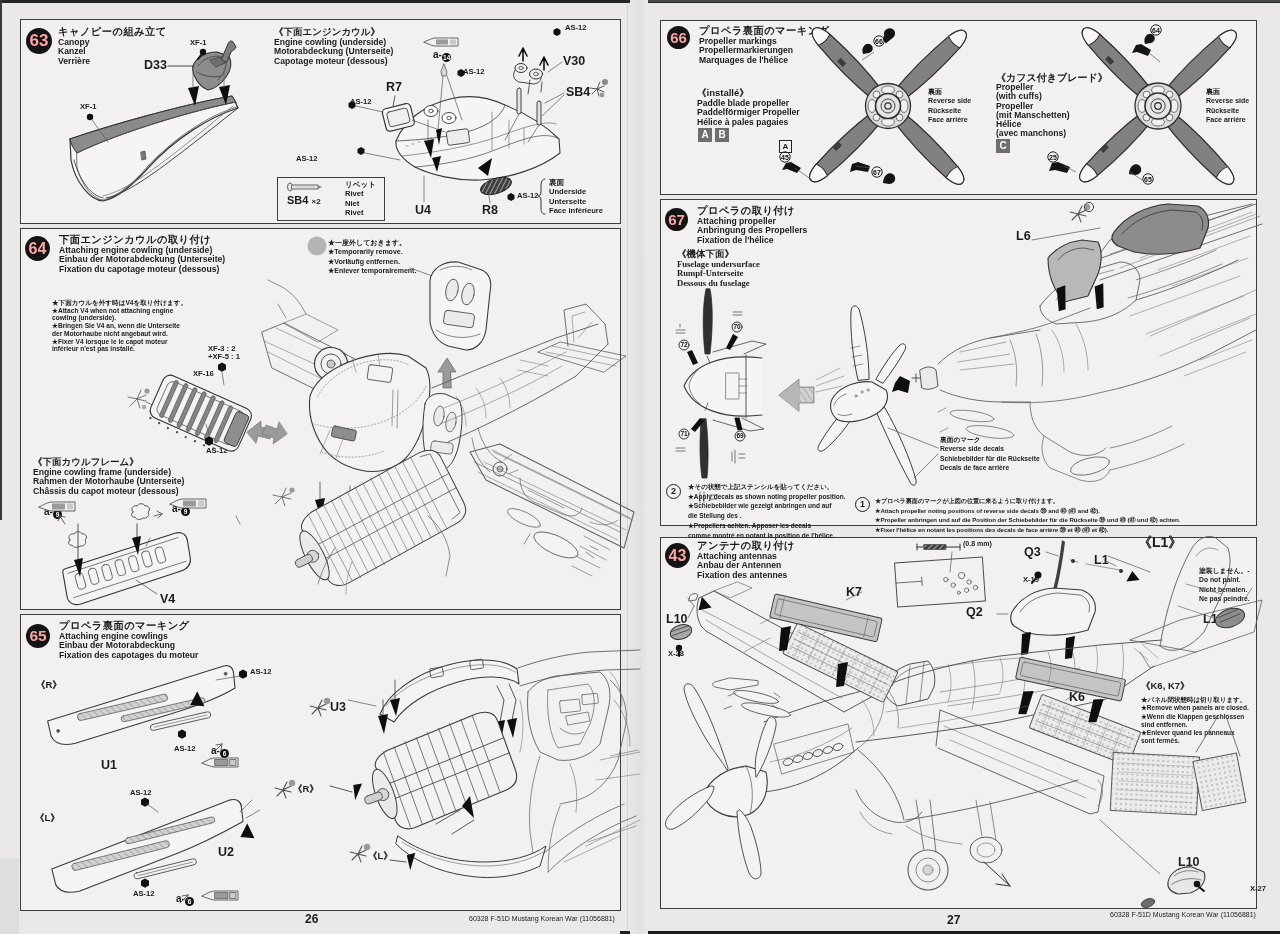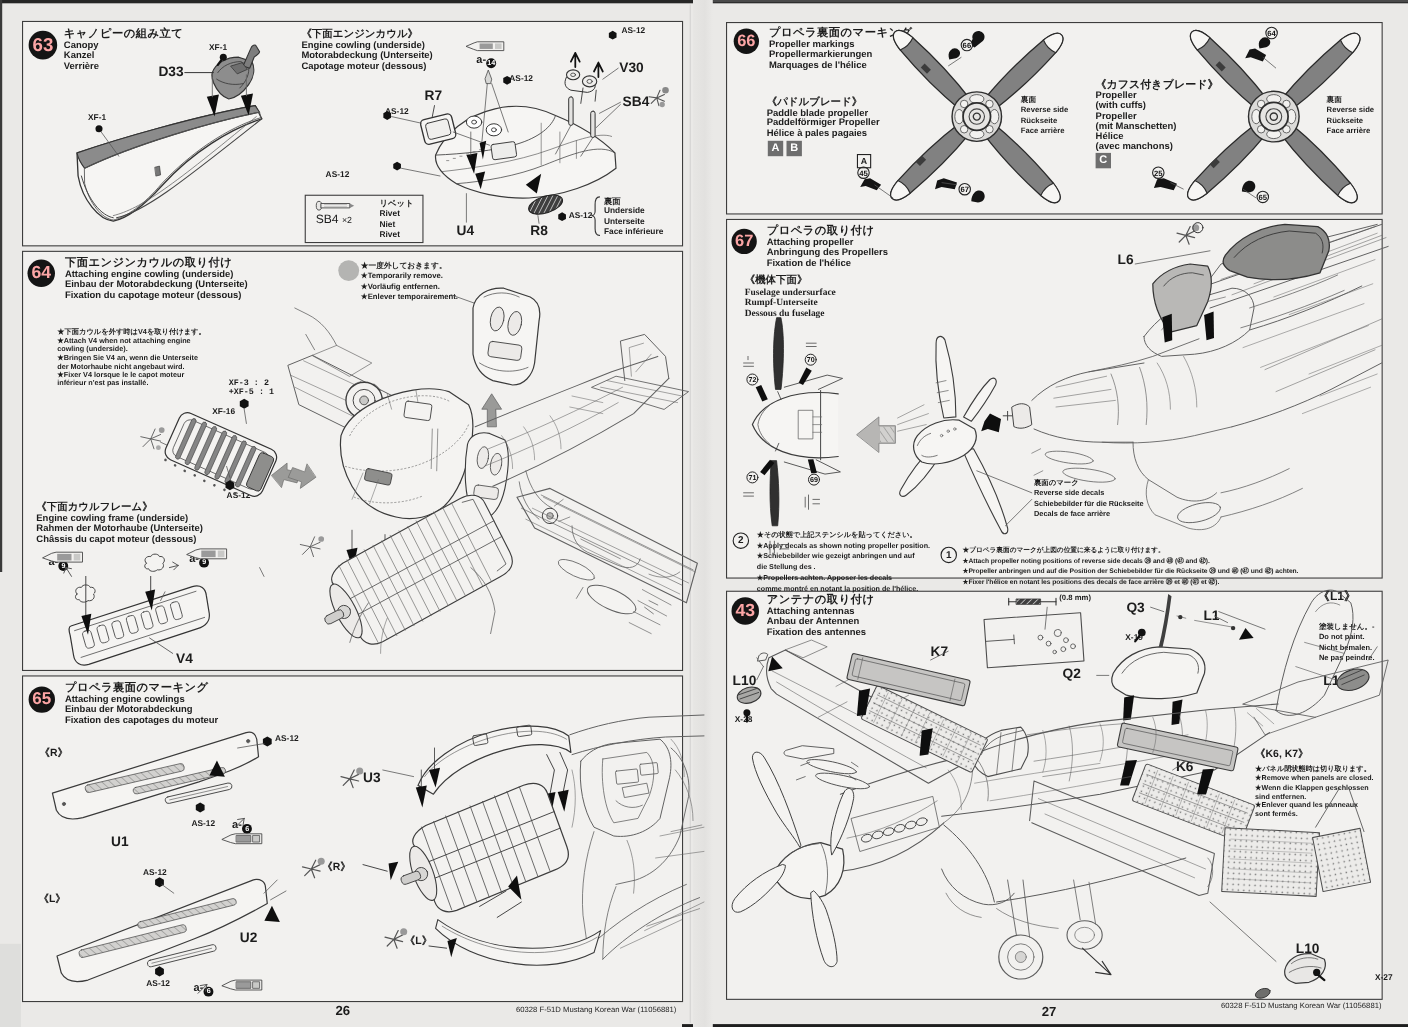--- a/index.html
+++ b/index.html
@@ -60,27 +60,27 @@
 <div class="ts" style="left:350px;top:98px;">AS-12</div>
 <div class="ts" style="left:296px;top:155px;">AS-12</div>
 <div class="ts" style="left:517px;top:192px;">AS-12</div>
 <div class="ts" style="left:565px;top:24px;">AS-12</div>
 <div class="big" style="left:386px;top:80px;">R7</div>
 <div class="big" style="left:563px;top:54px;">V30</div>
 <div class="big" style="left:566px;top:85px;">SB4</div>
 <div class="big" style="left:415px;top:203px;">U4</div>
 <div class="big" style="left:482px;top:203px;">R8</div>
 <div class="abs" style="left:277px;top:177px;width:106px;height:42px;border:1.4px solid #3d3d3d;"></div>
-<div class="abs" style="left:287px;top:194px;font-size:11px;font-weight:normal;text-align:right;">SB4 <span style="font-size:8px;">×2</span></div>
+<div class="abs" style="left:287px;top:194px;font-size:11px;font-weight:bold;text-align:right;">SB4 <span style="font-size:8px;">×2</span></div>
 <div class="ts" style="left:345px;top:180px;line-height:9.4px;">リベット<br>Rivet<br>Niet<br>Rivet</div>
 <div class="ts" style="left:549px;top:178px;line-height:9.4px;">裏面<br>Underside<br>Unterseite<br>Face inférieure</div>
 
 <div class="nt" style="left:52px;top:299px;font-size:6.6px;line-height:7.7px;">★下面カウルを外す時はV4を取り付けます。<br>★Attach V4 when not attaching engine<br>cowling (underside).<br>★Bringen Sie V4 an, wenn die Unterseite<br>der Motorhaube nicht angebaut wird.<br>★Fixer V4 lorsque le le capot moteur<br>inférieur n'est pas installé.</div>
 <div class="nt" style="left:328px;top:238px;font-size:7px;line-height:9.4px;">★一度外しておきます。<br>★Temporarily remove.<br>★Vorläufig entfernen.<br>★Enlever temporairement.</div>
-<div class="ts" style="left:208px;top:345px;font-family:Liberation Mono, monospace;">XF-3 : 2<br>+XF-5 : 1</div>
+<div class="ts" style="left:208px;top:345px;">XF-3 : 2<br>+XF-5 : 1</div>
 <div class="ts" style="left:161px;top:370px;margin-left:32px;">XF-16</div>
 <div class="ts" style="left:206px;top:447px;">AS-12</div>
 <div class="ttl" style="left:33px;top:457px;"><span style="font-size:9.5px;">《下面カウルフレーム》</span><br>Engine cowling frame (underside)<br>Rahmen der Motorhaube (Unterseite)<br>Châssis du capot moteur (dessous)</div>
 <div class="t" style="left:44px;top:508px;font-size:10px;">a-<span class="nc">9</span></div>
 <div class="t" style="left:172px;top:505px;font-size:10px;">a-<span class="nc">9</span></div>
 <div class="big" style="left:160px;top:592px;">V4</div>
 
 <div class="t" style="left:36px;top:681px;font-size:9.5px;">《R》</div>
 <div class="t" style="left:35px;top:814px;font-size:9.5px;">《L》</div>
 <div class="ts" style="left:250px;top:668px;">AS-12</div>
@@ -88,21 +88,21 @@
 <div class="ts" style="left:130px;top:789px;">AS-12</div>
 <div class="ts" style="left:133px;top:890px;">AS-12</div>
 <div class="t" style="left:211px;top:747px;font-size:10px;">a-<span class="nc">6</span></div>
 <div class="t" style="left:176px;top:895px;font-size:10px;">a-<span class="nc">6</span></div>
 <div class="big" style="left:101px;top:758px;">U1</div>
 <div class="big" style="left:218px;top:845px;">U2</div>
 <div class="big" style="left:330px;top:700px;">U3</div>
 <div class="t" style="left:293px;top:785px;font-size:9.5px;">《R》</div>
 <div class="t" style="left:368px;top:852px;font-size:9.5px;">《L》</div>
 
-<div class="ttl" style="left:697px;top:88px;"><span style="font-size:9.5px;">《パドルブレード》</span><br>Paddle blade propeller<br>Paddelförmiger Propeller<br>Hélice à pales pagaies</div>
+<div class="ttl" style="left:697px;top:88px;"><span style="font-size:9.5px;">《installé》</span><br>Paddle blade propeller<br>Paddelförmiger Propeller<br>Hélice à pales pagaies</div>
 <div class="abs" style="left:698px;top:128px;width:14px;height:14px;background:#6e6e6e;color:#fff;font-size:10px;font-weight:bold;text-align:center;line-height:14px;">A</div>
 <div class="abs" style="left:715px;top:128px;width:14px;height:14px;background:#6e6e6e;color:#fff;font-size:10px;font-weight:bold;text-align:center;line-height:14px;">B</div>
 <div class="ttl" style="left:996px;top:73px;line-height:9.2px;"><span style="font-size:10px;">《カフス付きブレード》</span><br>Propeller<br>(with cuffs)<br>Propeller<br>(mit Manschetten)<br>Hélice<br>(avec manchons)</div>
 <div class="abs" style="left:996px;top:139px;width:14px;height:14px;background:#6e6e6e;color:#fff;font-size:10px;font-weight:bold;text-align:center;line-height:14px;">C</div>
 <div class="abs" style="left:779px;top:140px;width:11px;height:11px;background:#f2f1ef;border:1.2px solid #222;font-size:8px;font-weight:bold;text-align:center;line-height:11px;">A</div>
 <div class="nt" style="left:928px;top:87px;font-size:7px;line-height:9.4px;">裏面<br>Reverse side<br>Rückseite<br>Face arrière</div>
 <div class="nt" style="left:1206px;top:87px;font-size:7px;line-height:9.4px;">裏面<br>Reverse side<br>Rückseite<br>Face arrière</div>
 
 <div class="ttl" style="left:677px;top:250px;font-family:Liberation Serif, serif;"><span style="font-size:9.5px;">《機体下面》</span><br>Fuselage undersurface<br>Rumpf-Unterseite<br>Dessous du fuselage</div>
 <div class="big" style="left:1016px;top:229px;">L6</div>
@@ -113,21 +113,21 @@
 <div class="abs" style="left:855px;top:497px;width:13px;height:13px;border:1.3px solid #222;border-radius:50%;font-size:9px;font-weight:bold;text-align:center;line-height:13px;">1</div>
 
 <div class="big" style="left:666px;top:612px;">L10</div>
 <div class="ts" style="left:668px;top:650px;">X-28</div>
 <div class="big" style="left:846px;top:585px;">K7</div>
 <div class="big" style="left:1024px;top:545px;">Q3</div>
 <div class="ts" style="left:1023px;top:576px;">X-19</div>
 <div class="big" style="left:966px;top:605px;">Q2</div>
 <div class="big" style="left:1094px;top:553px;">L1</div>
 <div class="ts" style="left:963px;top:540px;font-size:7px;">(0.8 mm)</div>
-<div class="t" style="left:1198px;top:538px;font-size:11px;">《L1》</div>
+<div class="t" style="left:1138px;top:538px;font-size:14px;">《L1》</div>
 <div class="nt" style="left:1199px;top:566px;font-size:6.8px;line-height:9.3px;">塗装しません。-<br>Do not paint.<br>Nicht bemalen.<br>Ne pas peindre.</div>
 <div class="big" style="left:1203px;top:612px;">L1</div>
 <div class="t" style="left:1141px;top:682px;font-size:9.5px;">《K6, K7》</div>
 <div class="nt" style="left:1141px;top:696px;font-size:6.5px;line-height:8.3px;">★パネル閉状態時は切り取ります。<br>★Remove when panels are closed.<br>★Wenn die Klappen geschlossen<br>sind entfernen.<br>★Enlever quand les panneaux<br>sont fermés.</div>
 <div class="big" style="left:1069px;top:690px;">K6</div>
 <div class="big" style="left:1178px;top:855px;">L10</div>
 <div class="ts" style="left:1206px;top:885px;margin-left:44px;">X-27</div>
 <svg width="1280" height="934" viewBox="0 0 1280 934">
 <defs>
 <pattern id="hatch" width="4" height="4" patternUnits="userSpaceOnUse" patternTransform="rotate(45)">

